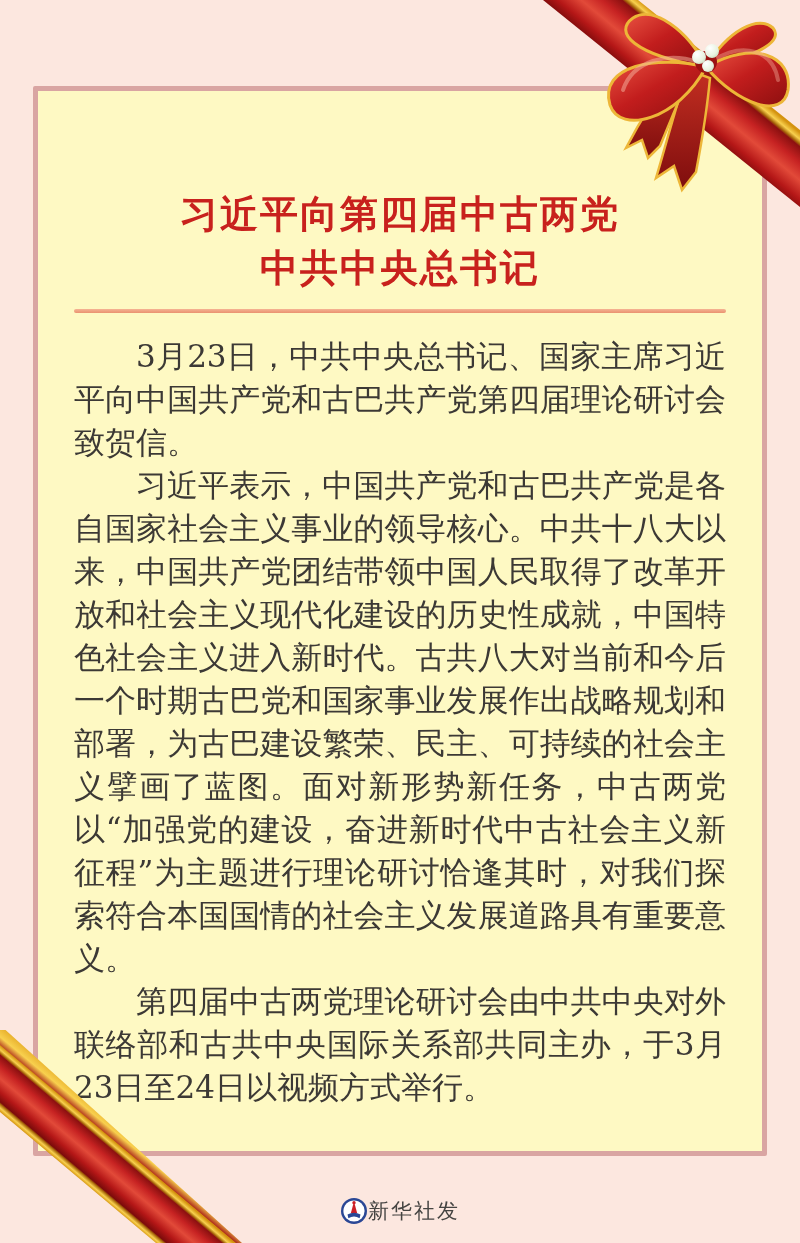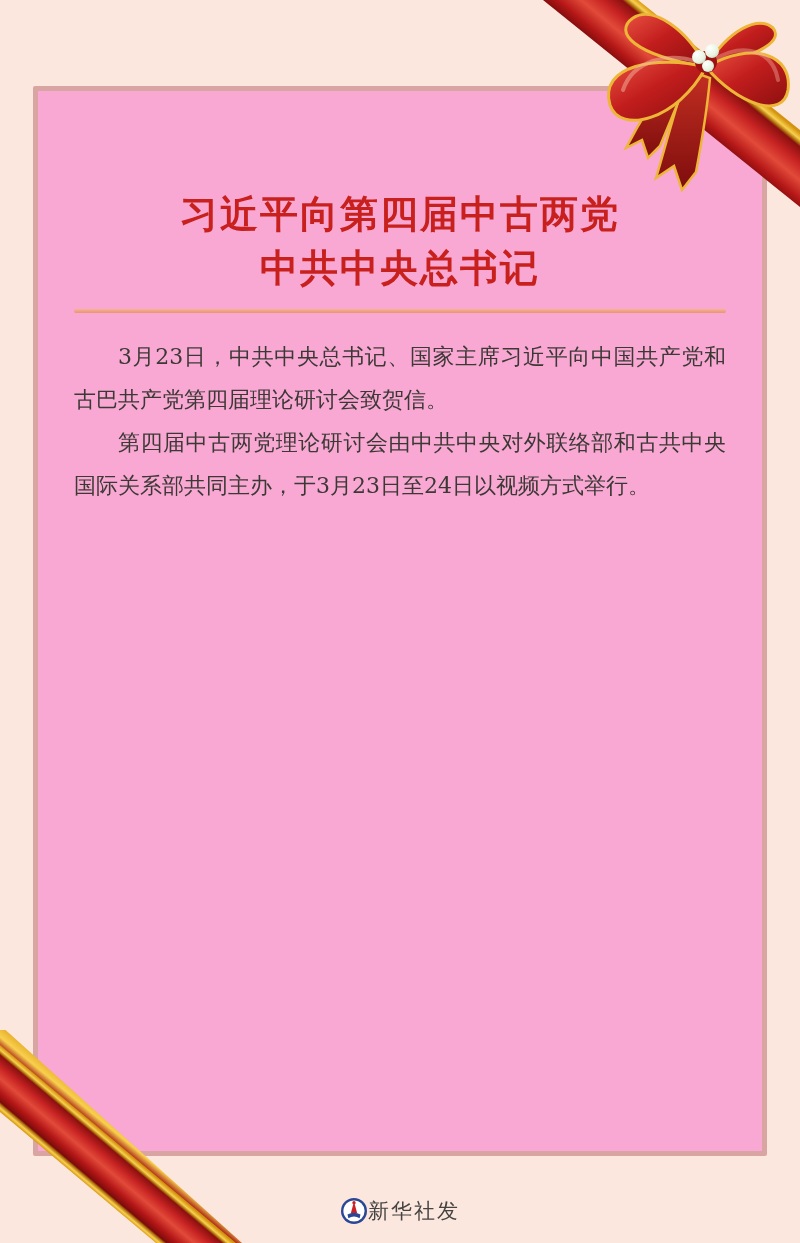--- a/index.html
+++ b/index.html
@@ -9,21 +9,21 @@
     position:relative;
     overflow:hidden;
     font-family:"DejaVu Serif", serif;
   }
   .frame {
     position:absolute;
     left:33px; top:86px;
     width:734px; height:1070px;
     box-sizing:border-box;
     border:5px solid #d9a5a2;
-    background:#f9a8d4;
+    background:#fef9c3;
     border-radius:2px;
     z-index:1;
   }
   .content { padding:0 36px; }
   .title {
     margin-top:96px;
     text-align:center;
     color:#c8211d;
     font-size:38px;
     line-height:54px;
@@ -33,21 +33,21 @@
   }
   .title div { white-space:nowrap; }
   .divider {
     margin-top:14px;
     height:4px;
     background:linear-gradient(180deg,#f5b493,#ea9270);
     border-radius:2px;
   }
   .body-text {
     margin-top:22px;
-    font-size:22px;
+    font-size:31px;
     line-height:43px;
     color:#3c3935;
     text-align:justify;
   }
   .body-text p { margin:0; text-indent:2em; }
   .footer {
     position:absolute;
     left:0; right:0; top:1197px;
     display:flex;
     justify-content:center;
@@ -69,20 +69,21 @@
 
 <div class="frame">
   <div class="content">
     <div class="title">
       <div>习近平向第四届中古两党</div>
       <div>中共中央总书记</div>
     </div>
     <div class="divider"></div>
     <div class="body-text">
       <p>3月23日，中共中央总书记、国家主席习近平向中国共产党和古巴共产党第四届理论研讨会致贺信。</p>
+      <p>习近平表示，中国共产党和古巴共产党是各自国家社会主义事业的领导核心。中共十八大以来，中国共产党团结带领中国人民取得了改革开放和社会主义现代化建设的历史性成就，中国特色社会主义进入新时代。古共八大对当前和今后一个时期古巴党和国家事业发展作出战略规划和部署，为古巴建设繁荣、民主、可持续的社会主义擘画了蓝图。面对新形势新任务，中古两党以“加强党的建设，奋进新时代中古社会主义新征程”为主题进行理论研讨恰逢其时，对我们探索符合本国国情的社会主义发展道路具有重要意义。</p>
       <p>第四届中古两党理论研讨会由中共中央对外联络部和古共中央国际关系部共同主办，于3月23日至24日以视频方式举行。</p>
     </div>
   </div>
 </div>
 
 <div class="footer">
   <span style="display:inline-flex;">
     <svg width="28" height="28" viewBox="0 0 28 28">
       <circle cx="14" cy="14" r="13" fill="#2a4795"></circle>
       <circle cx="14" cy="14" r="10.6" fill="#ffffff"></circle>

